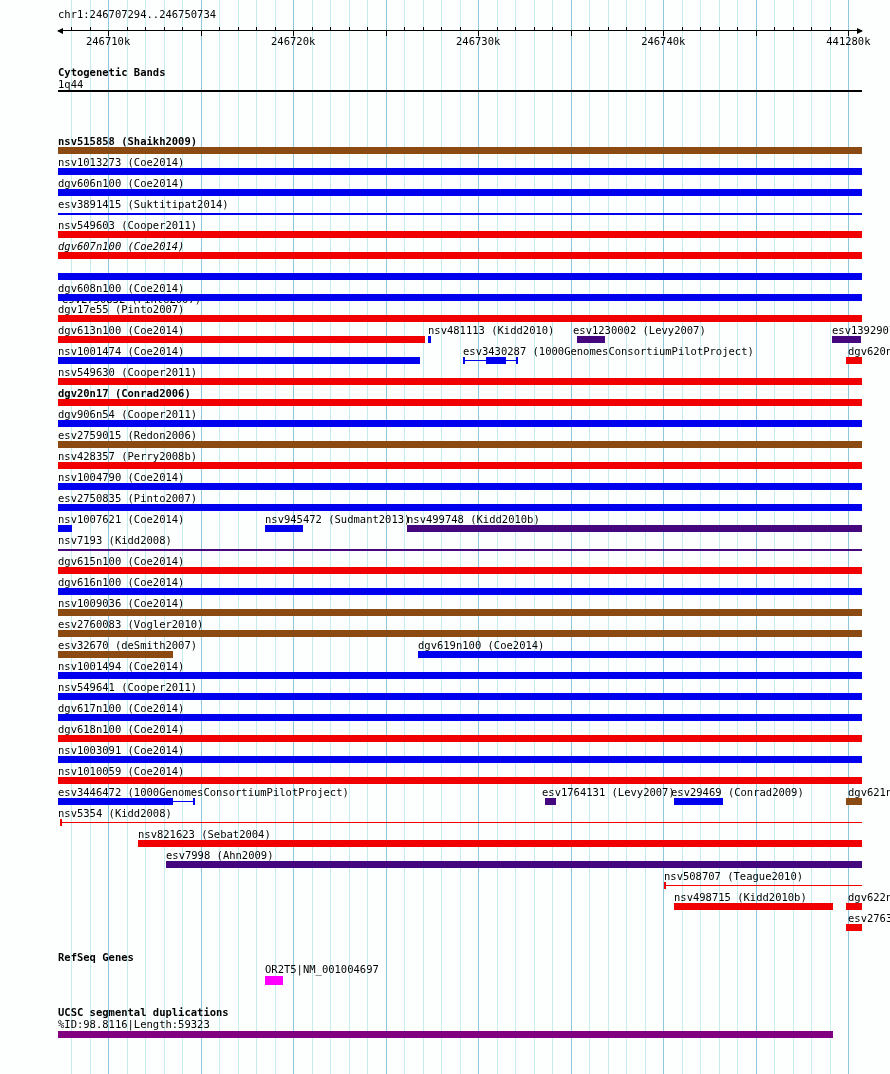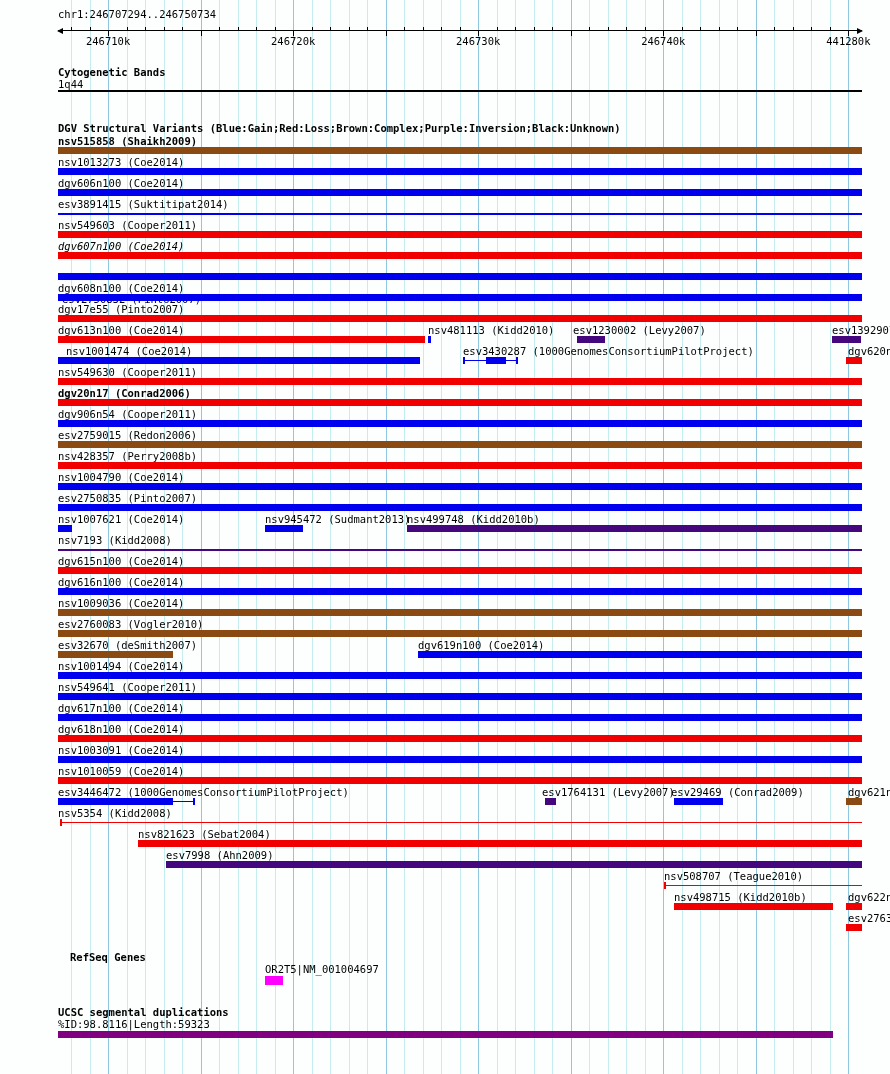--- a/index.html
+++ b/index.html
@@ -122,21 +122,20 @@
       <div class="ticklabel" style="left: 263.2px; top: 36px;">246720k</div>
       <div class="ticklabel" style="left: 448.2px; top: 36px;">246730k</div>
       <div class="ticklabel" style="left: 633.3px; top: 36px;">246740k</div>
       <div class="ticklabel" style="left: 818.4px; top: 36px;">441280k</div>
     </div>
 
   <div class="lbl bold" style="left:58px;top:67px;">Cytogenetic Bands</div>
   <div class="lbl" style="left:58px;top:79px;">1q44</div>
   <div class="bar" style="left:58px;top:90px;width:804px;height:2px;background:#000;"></div>
 
-  <div class="lbl bold" style="left:58px;top:123px;">DGV Structural Variants (Blue:Gain;Red:Loss;Brown:Complex;Purple:Inversion;Black:Unknown)</div>
   <div id="dgvlayer">
       <div class="lbl" style="left: 58px; top: 136px; font-weight: bold;">nsv515858 (Shaikh2009)</div>
       <div class="bar" style="left: 58px; top: 147px; width: 804px; height: 7px; background: rgb(138, 74, 18);"></div>
       <div class="lbl" style="left: 58px; top: 157px;">nsv1013273 (Coe2014)</div>
       <div class="bar" style="left: 58px; top: 168px; width: 804px; height: 7px; background: rgb(0, 0, 238);"></div>
       <div class="lbl" style="left: 58px; top: 178px;">dgv606n100 (Coe2014)</div>
       <div class="bar" style="left: 58px; top: 189px; width: 804px; height: 7px; background: rgb(0, 0, 238);"></div>
       <div class="lbl" style="left: 58px; top: 199px;">esv3891415 (Suktitipat2014)</div>
       <div class="bar" style="left: 58px; top: 213px; width: 804px; height: 2px; background: rgb(0, 0, 238);"></div>
       <div class="lbl" style="left: 58px; top: 220px;">nsv549603 (Cooper2011)</div>
@@ -150,21 +149,21 @@
       <div class="lbl" style="left: 58px; top: 304px;">dgv17e55 (Pinto2007)</div>
       <div class="bar" style="left: 58px; top: 315px; width: 804px; height: 7px; background: rgb(240, 0, 0);"></div>
       <div class="lbl" style="left: 58px; top: 325px;">dgv613n100 (Coe2014)</div>
       <div class="bar" style="left: 58px; top: 336px; width: 367px; height: 7px; background: rgb(240, 0, 0);"></div>
       <div class="lbl" style="left: 428px; top: 325px;">nsv481113 (Kidd2010)</div>
       <div class="bar" style="left: 428px; top: 336px; width: 3px; height: 7px; background: rgb(0, 0, 238);"></div>
       <div class="lbl" style="left: 573px; top: 325px;">esv1230002 (Levy2007)</div>
       <div class="bar" style="left: 577px; top: 336px; width: 28px; height: 7px; background: rgb(68, 7, 126);"></div>
       <div class="lbl" style="left: 832px; top: 325px;">esv1392907</div>
       <div class="bar" style="left: 832px; top: 336px; width: 29px; height: 7px; background: rgb(68, 7, 126);"></div>
-      <div class="lbl" style="left: 66px; top: 346px;">nsv1001474 (Coe2014)</div>
+      <div class="lbl" style="left: 58px; top: 346px;">nsv1001474 (Coe2014)</div>
       <div class="bar" style="left: 58px; top: 357px; width: 362px; height: 7px; background: rgb(0, 0, 238);"></div>
       <div class="lbl" style="left: 463px; top: 346px;">esv3430287 (1000GenomesConsortiumPilotProject)</div>
       <div class="bar" style="left: 463px; top: 357px; width: 55px; height: 7px;">
         <div class="bar" style="left: 0px; top: 0px; width: 2px; height: 7px; background: rgb(0, 0, 238);"></div>
         <div class="bar" style="right: 0px; top: 0px; width: 2px; height: 7px; background: rgb(0, 0, 238);"></div>
         <div class="bar" style="left: 0px; top: 3px; width: 100%; height: 1px; background: rgb(0, 0, 238);"></div>
         <div class="bar" style="left: 23px; top: 0px; width: 20px; height: 7px; background: rgb(0, 0, 238);"></div>
       </div>
       <div class="lbl" style="left: 848px; top: 346px;">dgv620n1</div>
       <div class="bar" style="left: 846px; top: 357px; width: 16px; height: 7px; background: rgb(240, 0, 0);"></div>
@@ -235,20 +234,20 @@
       <div class="bar" style="left: 664px; top: 882px; width: 2px; height: 7px; background: rgb(240, 0, 0);"></div>
       <div class="bar" style="left: 664px; top: 885px; width: 198px; height: 1px; background: rgb(240, 0, 0);"></div>
       <div class="lbl" style="left: 674px; top: 892px;">nsv498715 (Kidd2010b)</div>
       <div class="bar" style="left: 674px; top: 903px; width: 159px; height: 7px; background: rgb(240, 0, 0);"></div>
       <div class="lbl" style="left: 848px; top: 892px;">dgv622n1</div>
       <div class="bar" style="left: 846px; top: 903px; width: 16px; height: 7px; background: rgb(240, 0, 0);"></div>
       <div class="lbl" style="left: 848px; top: 913px;">esv27631</div>
       <div class="bar" style="left: 846px; top: 924px; width: 16px; height: 7px; background: rgb(240, 0, 0);"></div>
     </div>
 
-  <div class="lbl bold" style="left:58px;top:952px;margin-left:12px;">RefSeq Genes</div>
+  <div class="lbl bold" style="left:58px;top:952px;">RefSeq Genes</div>
   <div class="lbl" style="left:265px;top:964px;">OR2T5|NM_001004697</div>
   <div id="genebox" class="bar" style="left: 265px; top: 976px; width: 18px; height: 9px; background: rgb(255, 0, 255);"></div>
 
   <div class="lbl bold" style="left:58px;top:1007px;">UCSC segmental duplications</div>
   <div class="lbl" style="left:58px;top:1019px;">%ID:98.8116|Length:59323</div>
   <div id="segdupbar" class="bar" style="left: 58px; top: 1031px; width: 775px; height: 7px; background: rgb(128, 0, 128);"></div>
 </div>
 
 </body></html>

